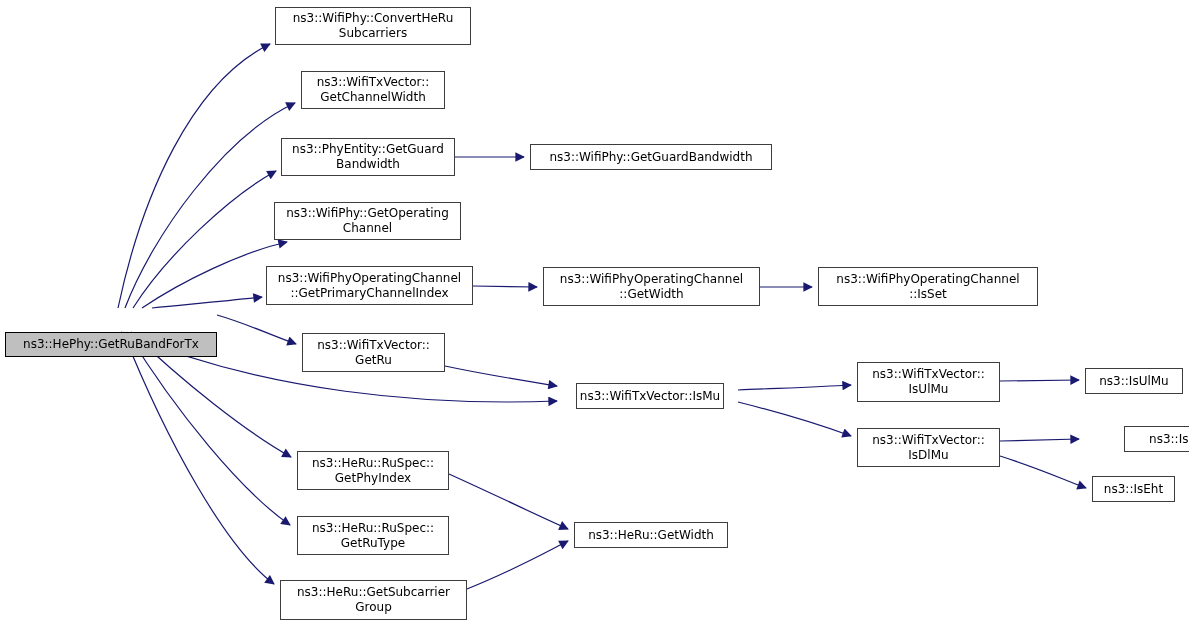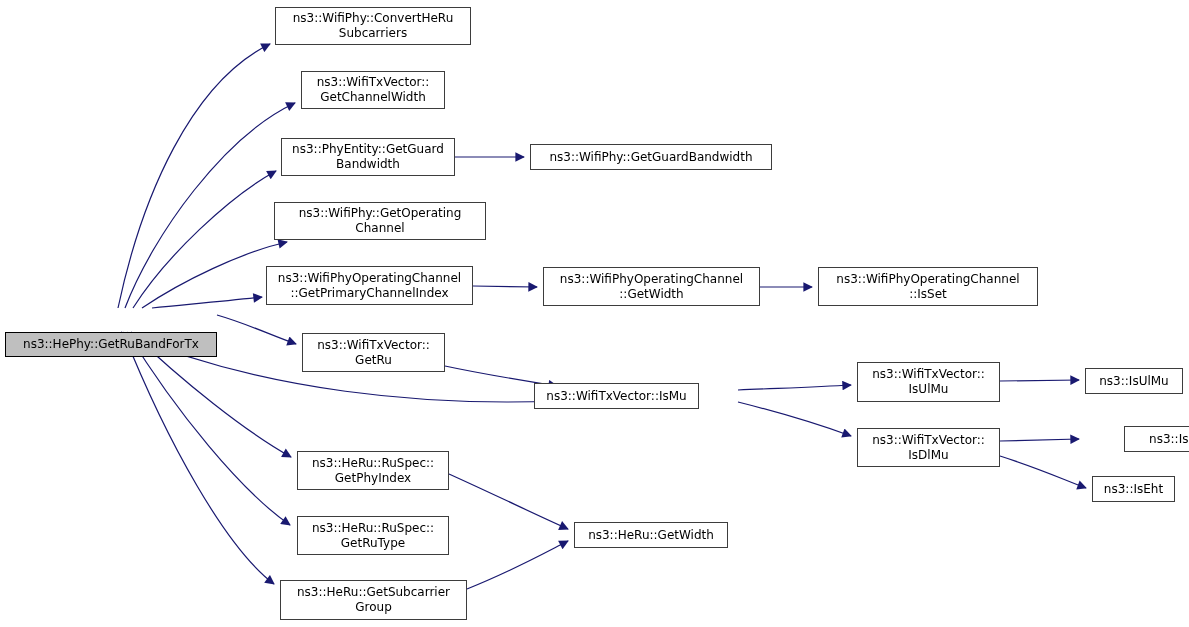--- a/index.html
+++ b/index.html
@@ -85,36 +85,36 @@
 Subcarriers</div>
 
   <div class="node" style="left:301px; top:71px;  width:144px; height:38px;">ns3::WifiTxVector::
 GetChannelWidth</div>
 
   <div class="node" style="left:281px; top:138px; width:174px; height:38px;">ns3::PhyEntity::GetGuard
 Bandwidth</div>
 
   <div class="node" style="left:530px; top:144px; width:242px; height:26px;">ns3::WifiPhy::GetGuardBandwidth</div>
 
-  <div class="node" style="left:274px; top:202px; width:212px; height:38px;">ns3::WifiPhy::GetOperating
+  <div class="node" style="left:274px; top:202px; width:187px; height:38px;">ns3::WifiPhy::GetOperating
 Channel</div>
 
   <div class="node" style="left:266px; top:266px; width:207px; height:39px;">ns3::WifiPhyOperatingChannel
 ::GetPrimaryChannelIndex</div>
 
   <div class="node" style="left:543px; top:267px; width:217px; height:39px;">ns3::WifiPhyOperatingChannel
 ::GetWidth</div>
 
   <div class="node" style="left:818px; top:267px; width:220px; height:39px;">ns3::WifiPhyOperatingChannel
 ::IsSet</div>
 
   <div class="node" style="left:302px; top:333px; width:143px; height:39px;">ns3::WifiTxVector::
 GetRu</div>
 
-  <div class="node" style="left:534px; top:383px; width:165px; height:26px;">ns3::WifiTxVector::IsMu</div>
+  <div class="node" style="left:576px; top:383px; width:148px; height:26px;">ns3::WifiTxVector::IsMu</div>
 
   <div class="node" style="left:857px; top:362px; width:143px; height:40px;">ns3::WifiTxVector::
 IsUlMu</div>
 
   <div class="node" style="left:1085px; top:368px; width:98px; height:26px;">ns3::IsUlMu</div>
 
   <div class="node" style="left:857px; top:428px; width:143px; height:39px;">ns3::WifiTxVector::
 IsDlMu</div>
 
   <div class="node" style="left:1124px; top:426px; width:120px; height:26px;">ns3::IsDlMu</div>

